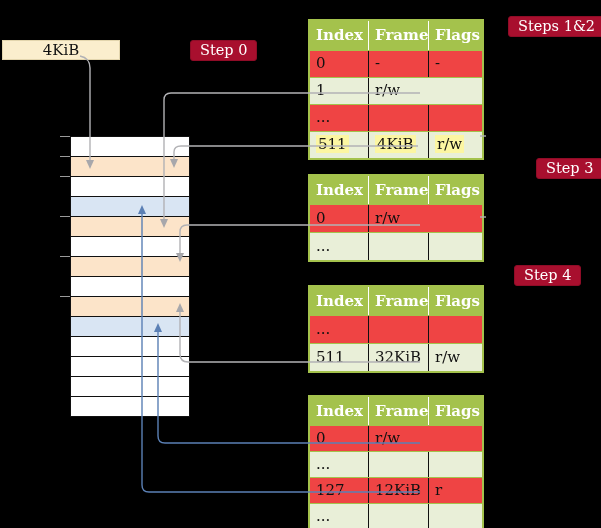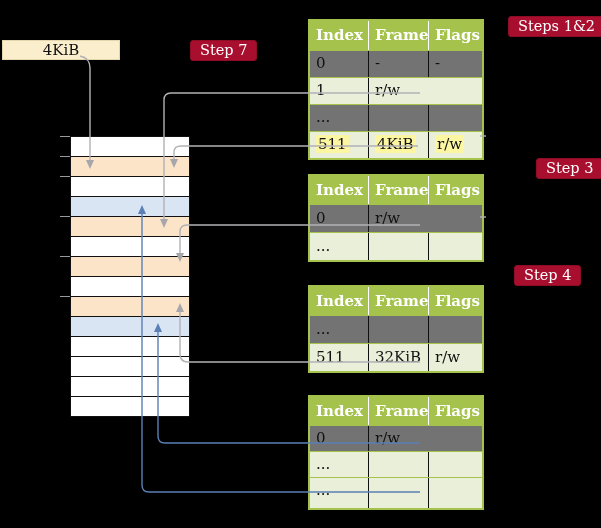--- a/index.html
+++ b/index.html
@@ -25,21 +25,21 @@
   .mrow{height:19px;border-bottom:1px solid #101010;}
   .mrow:last-child{border-bottom:none;}
   .mrow.plain{background:#ffffff;}
   .mrow.page-table{background:#fce4c9;}
   .mrow.data-page{background:#d9e5f3;}
 
   
   .tick{position:absolute;left:60px;width:10px;height:1px;background:#9a9a9a;}
 
   
-  .ptable{position:absolute;left:308px;border:2px solid #a4c24c;background:#737373;width:172px;
+  .ptable{position:absolute;left:308px;border:2px solid #a4c24c;background:#ef4444;width:172px;
           box-sizing:content-box;}
   .thead{display:flex;background:#a4c24c;}
   .th{color:#fff;font-weight:bold;font-size:15px;padding-left:6px;box-sizing:border-box;
       border-right:1px solid #fff;}
   .th:last-child{border-right:none;}
   .tr{display:flex;border-top:1px solid #a4c24c;}
   .tr.shaded{background:#e9efd8;}
   .td{font-size:15px;color:#111;padding-left:6px;box-sizing:border-box;
       border-right:1px solid #101010;overflow:hidden;white-space:nowrap;}
   .td:last-child{border-right:none;}
@@ -62,21 +62,21 @@
   .bline{stroke:#5b80b5;stroke-width:1.4;fill:none;}
   .bhead{fill:#5b80b5;stroke:none;}
 </style>
 </head>
 <body>
 
 <div id="canvas">
 
   <div class="rootbox">4KiB</div>
 
-  <div class="step" id="step0">Step 7</div>
+  <div class="step" id="step0">Step 0</div>
   <div class="step" id="steps12">Steps 1&amp;2</div>
   <div class="step" id="step3">Step 3</div>
   <div class="step" id="step4">Step 4</div>
 
   <div id="memory">
       <div class="mrow plain"></div>
       <div class="mrow page-table"></div>
       <div class="mrow plain"></div>
       <div class="mrow data-page"></div>
       <div class="mrow page-table"></div>
@@ -169,20 +169,25 @@
     </div>
     <div class="tr">
       <div class="td c1">0</div>
       <div class="td c3">r/w</div>
     </div>
     <div class="tr shaded">
       <div class="td c1">...</div>
       <div class="td c2"></div>
       <div class="td c3"></div>
     </div>
+    <div class="tr">
+      <div class="td c1">127</div>
+      <div class="td c2">12KiB</div>
+      <div class="td c3">r</div>
+    </div>
     <div class="tr shaded">
       <div class="td c1">...</div>
       <div class="td c2"></div>
       <div class="td c3"></div>
     </div>
   </div>
 
   <svg id="overlay" width="601" height="528" viewBox="0 0 601 528">
     <g>
       <path class="gline" d="M80 56 Q90 58 90 68 L90 161"></path>

